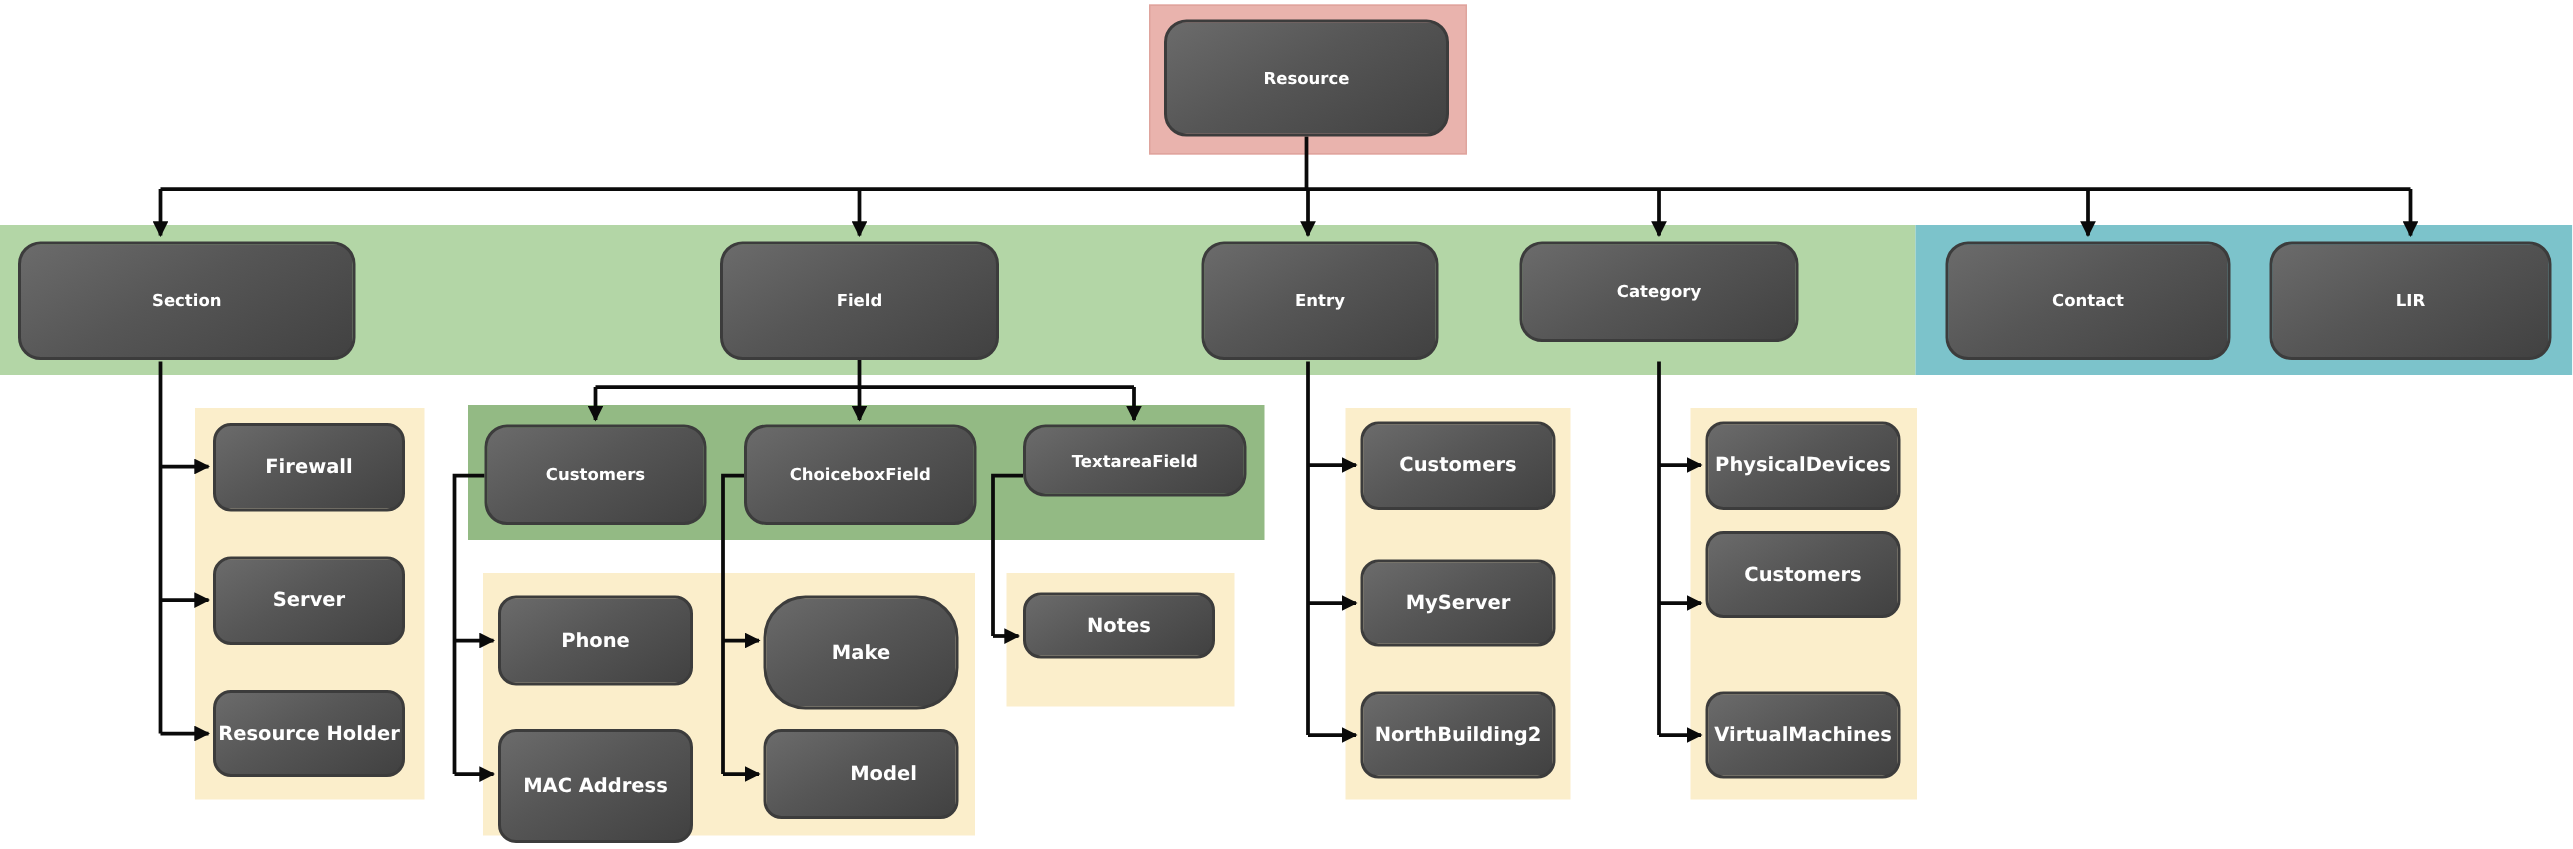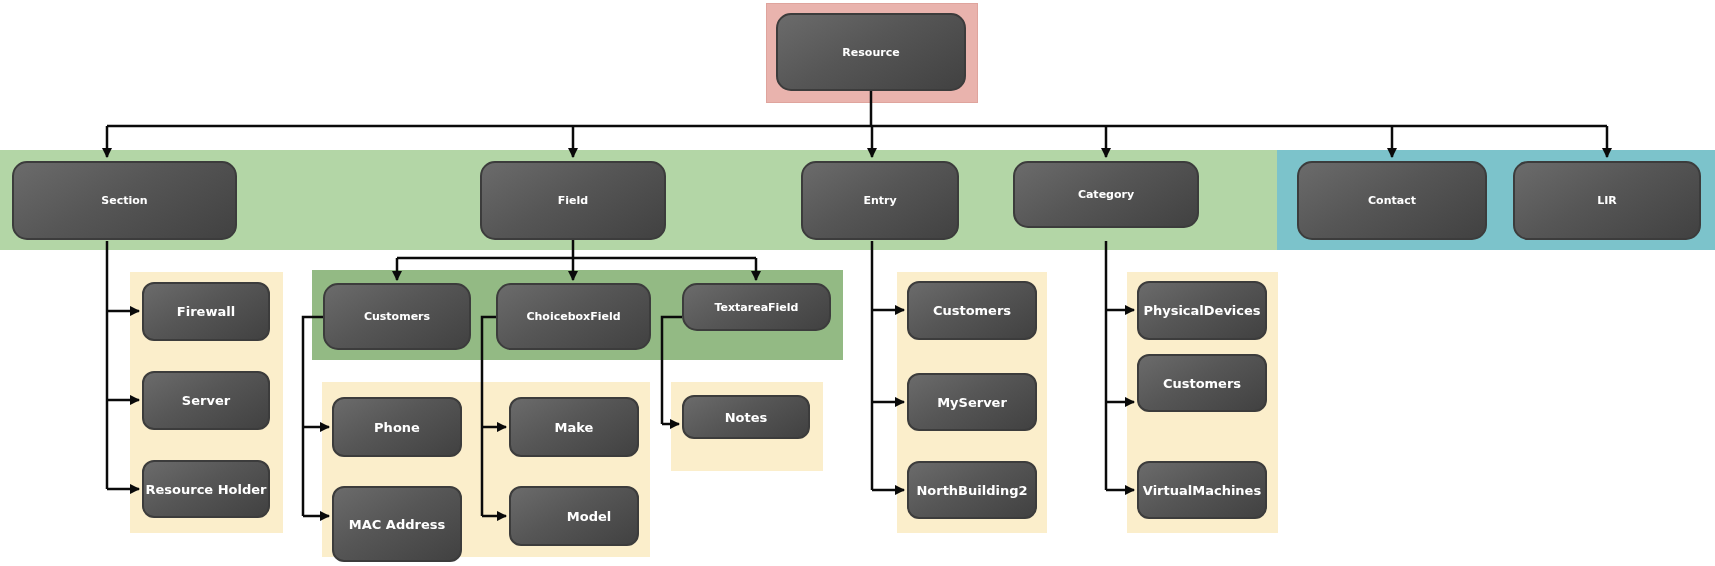--- a/index.html
+++ b/index.html
@@ -99,21 +99,21 @@
   <div class="node small" style="left:142px;top:282px;width:128px;height:59px;">Firewall</div>
   <div class="node small" style="left:142px;top:371px;width:128px;height:59px;">Server</div>
   <div class="node small" style="left:142px;top:460px;width:128px;height:58px;">Resource Holder</div>
 
   <div class="node" style="left:323px;top:283px;width:148px;height:67px;">Customers</div>
   <div class="node" style="left:496px;top:283px;width:155px;height:67px;">ChoiceboxField</div>
   <div class="node" style="left:682px;top:283px;width:149px;height:48px;">TextareaField</div>
 
   <div class="node small" style="left:332px;top:397px;width:130px;height:60px;">Phone</div>
   <div class="node small" style="left:332px;top:486px;width:130px;height:76px;">MAC Address</div>
-  <div class="node small" style="left:509px;top:397px;width:130px;height:60px;">Make</div>
+  <div class="node small" style="left:509px;top:397px;width:130px;height:76px;border-radius:28px;">Make</div>
   <div class="node small" style="left:509px;top:486px;width:130px;height:60px;padding-left:30px;">Model</div>
   <div class="node small" style="left:682px;top:395px;width:128px;height:44px;">Notes</div>
 
   <div class="node small" style="left:907px;top:281px;width:130px;height:59px;">Customers</div>
   <div class="node small" style="left:907px;top:373px;width:130px;height:58px;">MyServer</div>
   <div class="node small" style="left:907px;top:461px;width:130px;height:58px;">NorthBuilding2</div>
 
   <div class="node small" style="left:1137px;top:281px;width:130px;height:59px;">PhysicalDevices</div>
   <div class="node small" style="left:1137px;top:354px;width:130px;height:58px;">Customers</div>
   <div class="node small" style="left:1137px;top:461px;width:130px;height:58px;">VirtualMachines</div>

